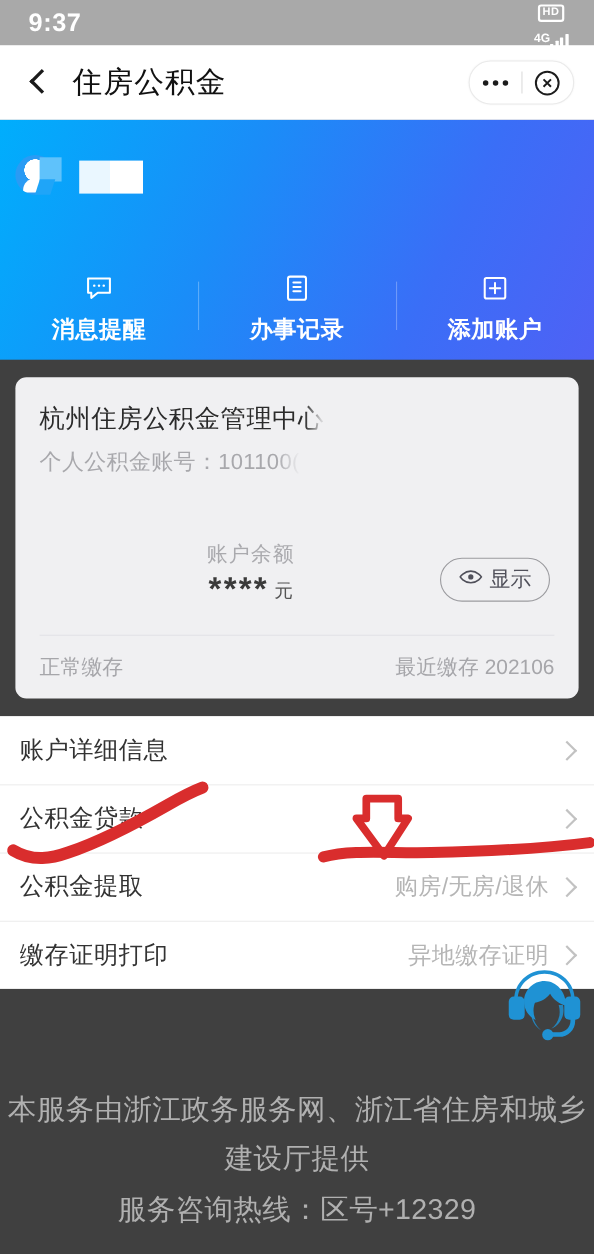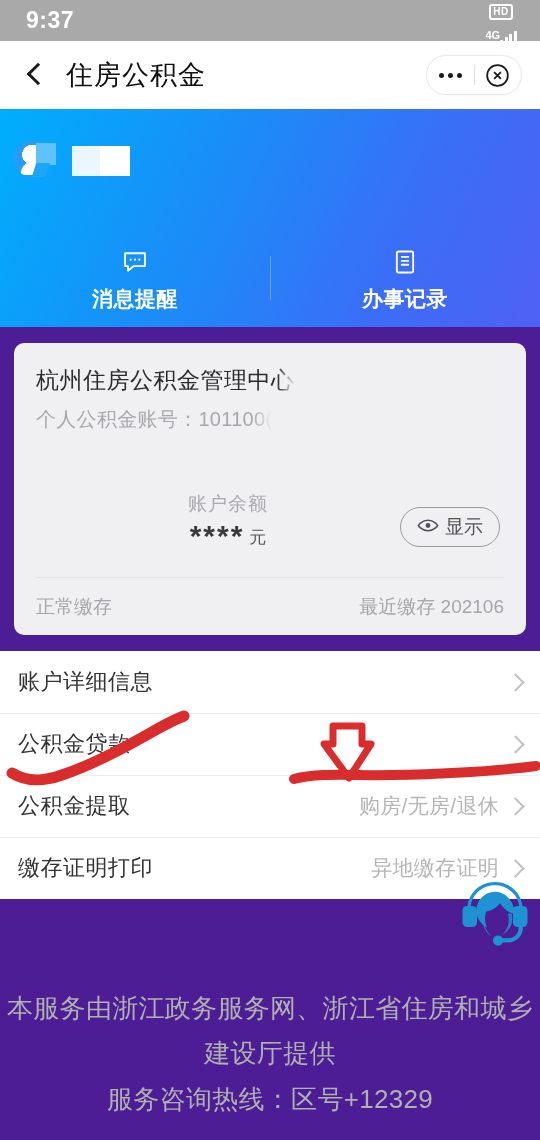--- a/index.html
+++ b/index.html
@@ -2,21 +2,21 @@
 <html><head>
 <meta charset="utf-8">
 <style>
   * { margin:0; padding:0; box-sizing:border-box; }
   html, body {
     width:540px; height:1140px;
     background:#efeff4;
     font-family:"Liberation Sans","DejaVu Sans",sans-serif;
     -webkit-font-smoothing:antialiased;
   }
-  #screen { position:relative; width:540px; height:1140px; overflow:hidden; background:#4c1d95; }
+  #screen { position:relative; width:540px; height:1140px; overflow:hidden; background:#404040; }
 
   
   .statusbar {
     height:41px; background:#a9a9a9; color:#ffffff;
     display:flex; align-items:center; justify-content:space-between;
     padding:0 22px 0 26px;
   }
   .status-time { font-size:23px; font-weight:bold; letter-spacing:.5px; }
   .status-icons { display:flex; align-items:center; gap:9px;flex-direction:column; }
   .ic { display:block; }
@@ -227,20 +227,29 @@
         <span class="label">消息提醒</span>
       </div>
       <div class="hero-act">
         <span class="hero-icon">
           <svg width="28" height="28" viewBox="0 0 24 24" fill="none" stroke="#ffffff" stroke-width="1.6" stroke-linejoin="round">
             <rect x="5" y="3" width="14" height="18" rx="1.6"></rect>
             <path d="M9.2 7.6h5.6M9.2 11h5.6M9.2 14.4h5.6" stroke-linecap="round"></path>
           </svg>
         </span>
         <span class="label">办事记录</span>
+      </div>
+      <div class="hero-act">
+        <span class="hero-icon">
+          <svg width="28" height="28" viewBox="0 0 24 24" fill="none" stroke="#ffffff" stroke-width="1.6">
+            <rect x="4" y="4" width="16" height="16" rx="1.4"></rect>
+            <path d="M12 8v8M8 12h8" stroke-linecap="round"></path>
+          </svg>
+        </span>
+        <span class="label">添加账户</span>
       </div>
     </div>
   </div>
 
   <div class="card-pad">
     <div class="card">
       <div class="card-title">
         <span>杭州住房公积金管理中心</span>
         <span class="fade"></span>
       </div>

